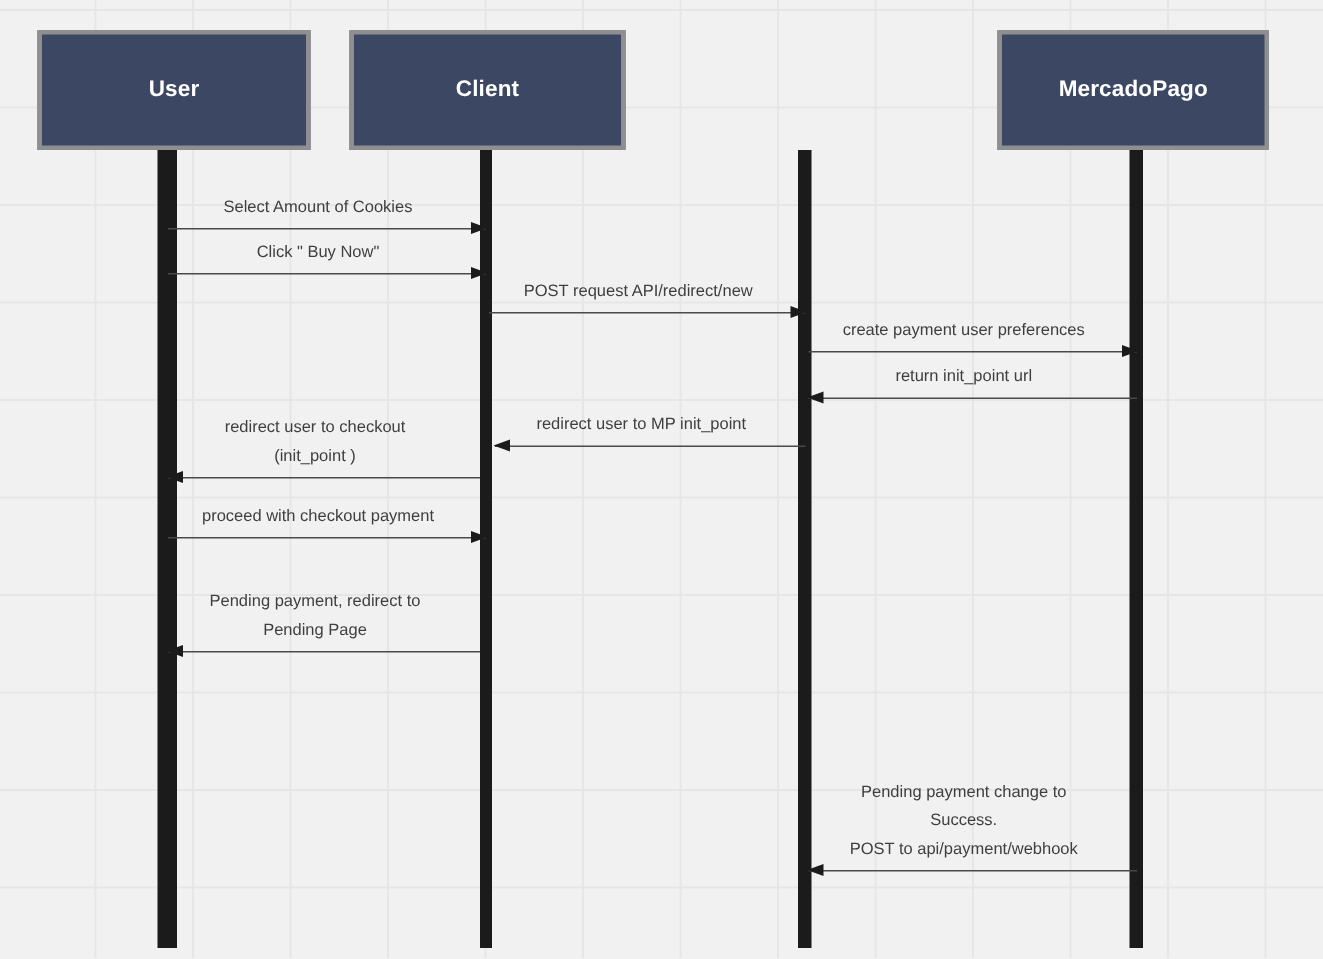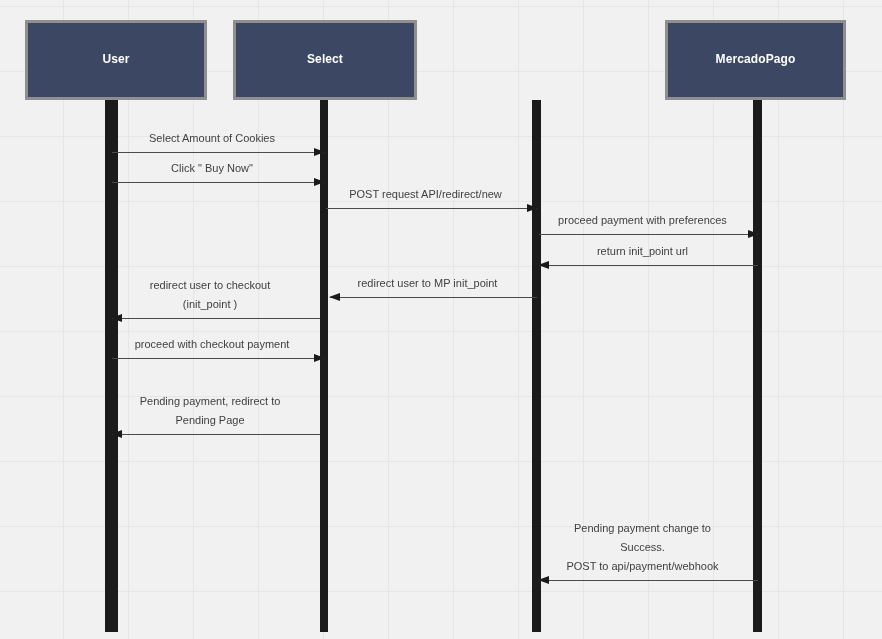--- a/index.html
+++ b/index.html
@@ -28,21 +28,21 @@
     height: 80px;
     background: #3c4764;
     border: 3px solid #8f8f8f;
     box-sizing: border-box;
     display: flex;
     align-items: center;
     justify-content: center;
   }
   .actor-label {
     color: #ffffff;
-    font-size: 12px;
+    font-size: 15px;
     font-weight: bold;
     letter-spacing: 0.1px;
     text-align: center;
     line-height: 1.1;
   }
 
   
   .lifeline {
     position: absolute;
     background: #1b1b1b;
@@ -93,21 +93,21 @@
 </head>
 <body>
 
 <div id="canvas" style="width: 882px; height: 639px;">
     <div class="lifeline" style="left: 105px; width: 13px; top: 100px; height: 532px; background: rgb(27, 27, 27);"></div>
     <div class="actor-box" style="left: 25px; top: 20px; width: 182px; height: 80px; background: rgb(60, 71, 100); border-color: rgb(143, 143, 143);">
       <div class="actor-label" style="color: rgb(255, 255, 255);">User</div>
     </div>
     <div class="lifeline" style="left: 320px; width: 8px; top: 100px; height: 532px; background: rgb(27, 27, 27);"></div>
     <div class="actor-box" style="left: 233px; top: 20px; width: 184px; height: 80px; background: rgb(60, 71, 100); border-color: rgb(143, 143, 143);">
-      <div class="actor-label" style="color: rgb(255, 255, 255);">Select</div>
+      <div class="actor-label" style="color: rgb(255, 255, 255);">Client</div>
     </div>
     <div class="lifeline" style="left: 532px; width: 9px; top: 100px; height: 532px; background: rgb(27, 27, 27);"></div>
     <div class="lifeline" style="left: 753px; width: 9px; top: 100px; height: 532px; background: rgb(27, 27, 27);"></div>
     <div class="actor-box" style="left: 665px; top: 20px; width: 181px; height: 80px; background: rgb(60, 71, 100); border-color: rgb(143, 143, 143);">
       <div class="actor-label" style="color: rgb(255, 255, 255);">MercadoPago</div>
     </div>
     <div class="msg" style="left: 112px; width: 212px; top: 152px;">
       <div class="msg-line" style="background: rgb(74, 74, 74);"></div>
       <div class="arrow-head right"></div>
       <div class="msg-text" style="color: rgb(63, 63, 63);">Select Amount of Cookies</div>
@@ -118,21 +118,21 @@
       <div class="msg-text" style="color: rgb(63, 63, 63);">Click " Buy Now"</div>
     </div>
     <div class="msg" style="left: 326px; width: 211px; top: 208px;">
       <div class="msg-line" style="background: rgb(74, 74, 74);"></div>
       <div class="arrow-head right"></div>
       <div class="msg-text" style="color: rgb(63, 63, 63);">POST request  API/redirect/new</div>
     </div>
     <div class="msg" style="left: 539px; width: 219px; top: 234px;">
       <div class="msg-line" style="background: rgb(74, 74, 74);"></div>
       <div class="arrow-head right"></div>
-      <div class="msg-text" style="color: rgb(63, 63, 63);">proceed payment with preferences</div>
+      <div class="msg-text" style="color: rgb(63, 63, 63);">create payment user preferences</div>
     </div>
     <div class="msg" style="left: 539px; width: 219px; top: 265px;">
       <div class="msg-line" style="background: rgb(74, 74, 74);"></div>
       <div class="arrow-head left"></div>
       <div class="msg-text" style="color: rgb(63, 63, 63);">return init_point url</div>
     </div>
     <div class="msg" style="left: 330px; width: 207px; top: 297px;">
       <div class="msg-line" style="background: rgb(74, 74, 74);"></div>
       <div class="arrow-head left"></div>
       <div class="msg-text" style="color: rgb(63, 63, 63);">redirect user to MP init_point</div>

